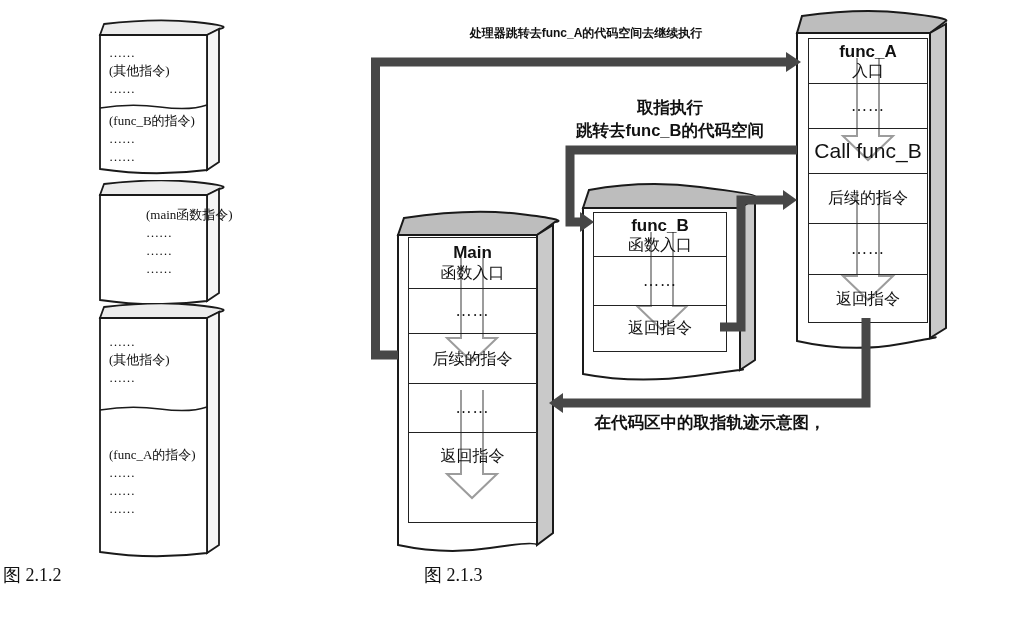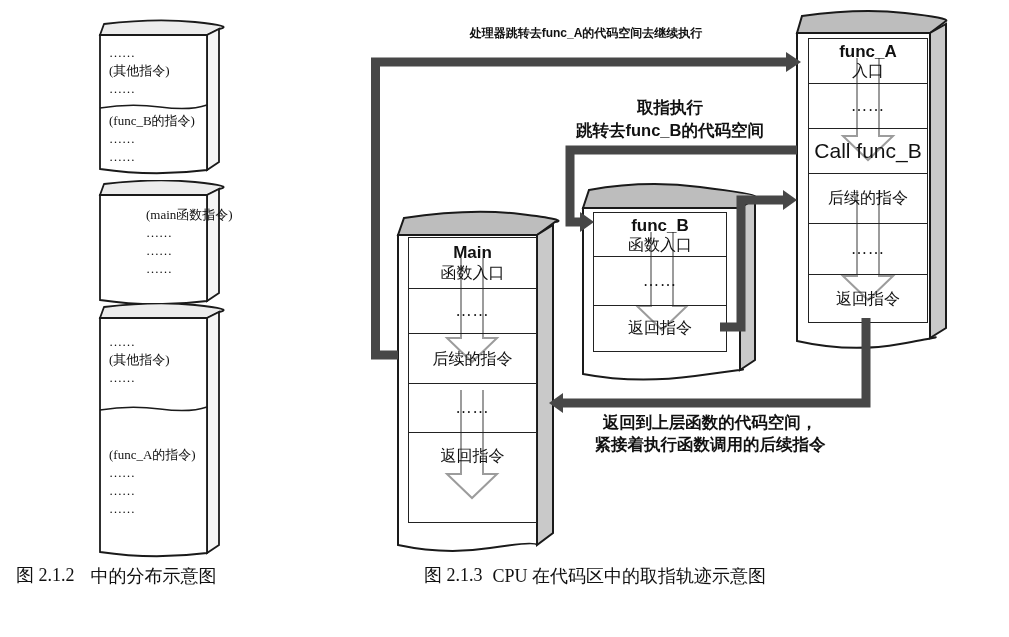--- a/index.html
+++ b/index.html
@@ -179,29 +179,26 @@
   </div>
 
   <div id="ann-mid" class="ann" style="left:545px;top:97px;width:250px;">
     <div>取指执行</div>
     <div>
       <span>跳转去</span><span class="fn">func_B</span><span>的代码空间</span>
     </div>
   </div>
 
   <div id="ann-bottom" class="ann" style="left:545px;top:412px;width:330px;">
-    <div>返回到上层函数的代码空间，</div>
-    <div>紧接着执行函数调用的后续指令</div>
-  </div>
-
-  <div class="caption" style="left:16px;top:563px;">
+    <div>在代码区中的取指轨迹示意图，</div>
+  </div>
+
+  <div class="caption" style="left:3px;top:563px;align-items:flex-end;">
     <span class="cap-label">图 2.1.2</span>
     <span class="cap-text">
-      <span style="display:block;">中的分布示意图</span>
     </span>
   </div>
 
   <div class="caption" style="left:424px;top:563px;">
     <span class="cap-label" style="margin-right:10px;">图 2.1.3</span>
-    <span class="cap-text">CPU  在代码区中的取指轨迹示意图</span>
   </div>
 
 </div>
 
 </body></html>

